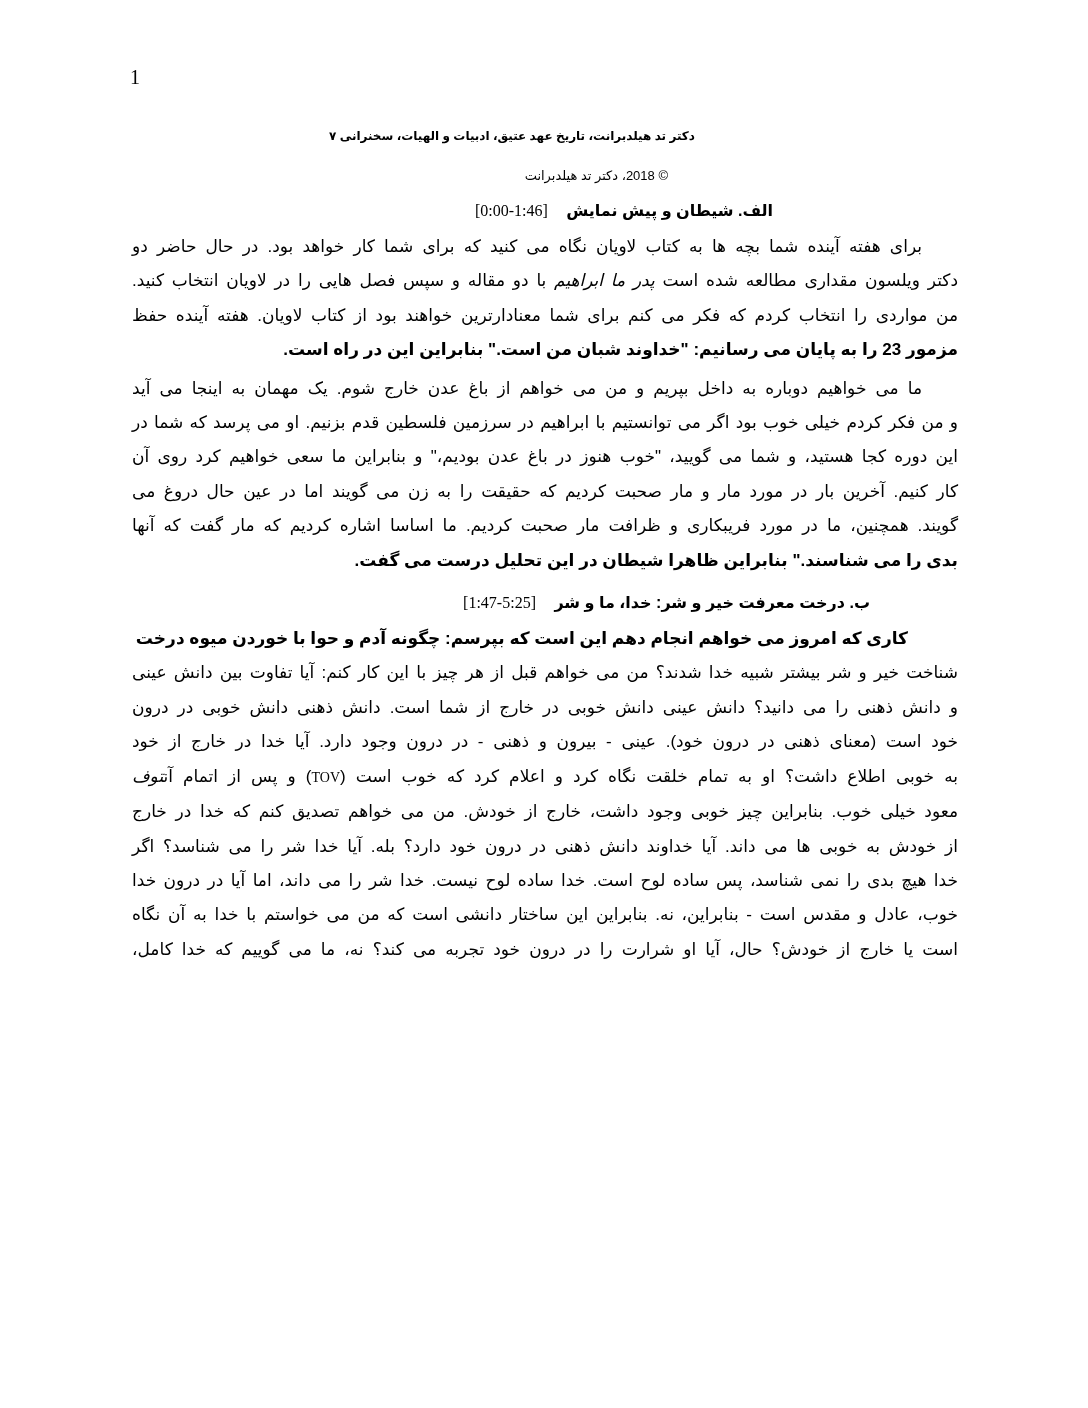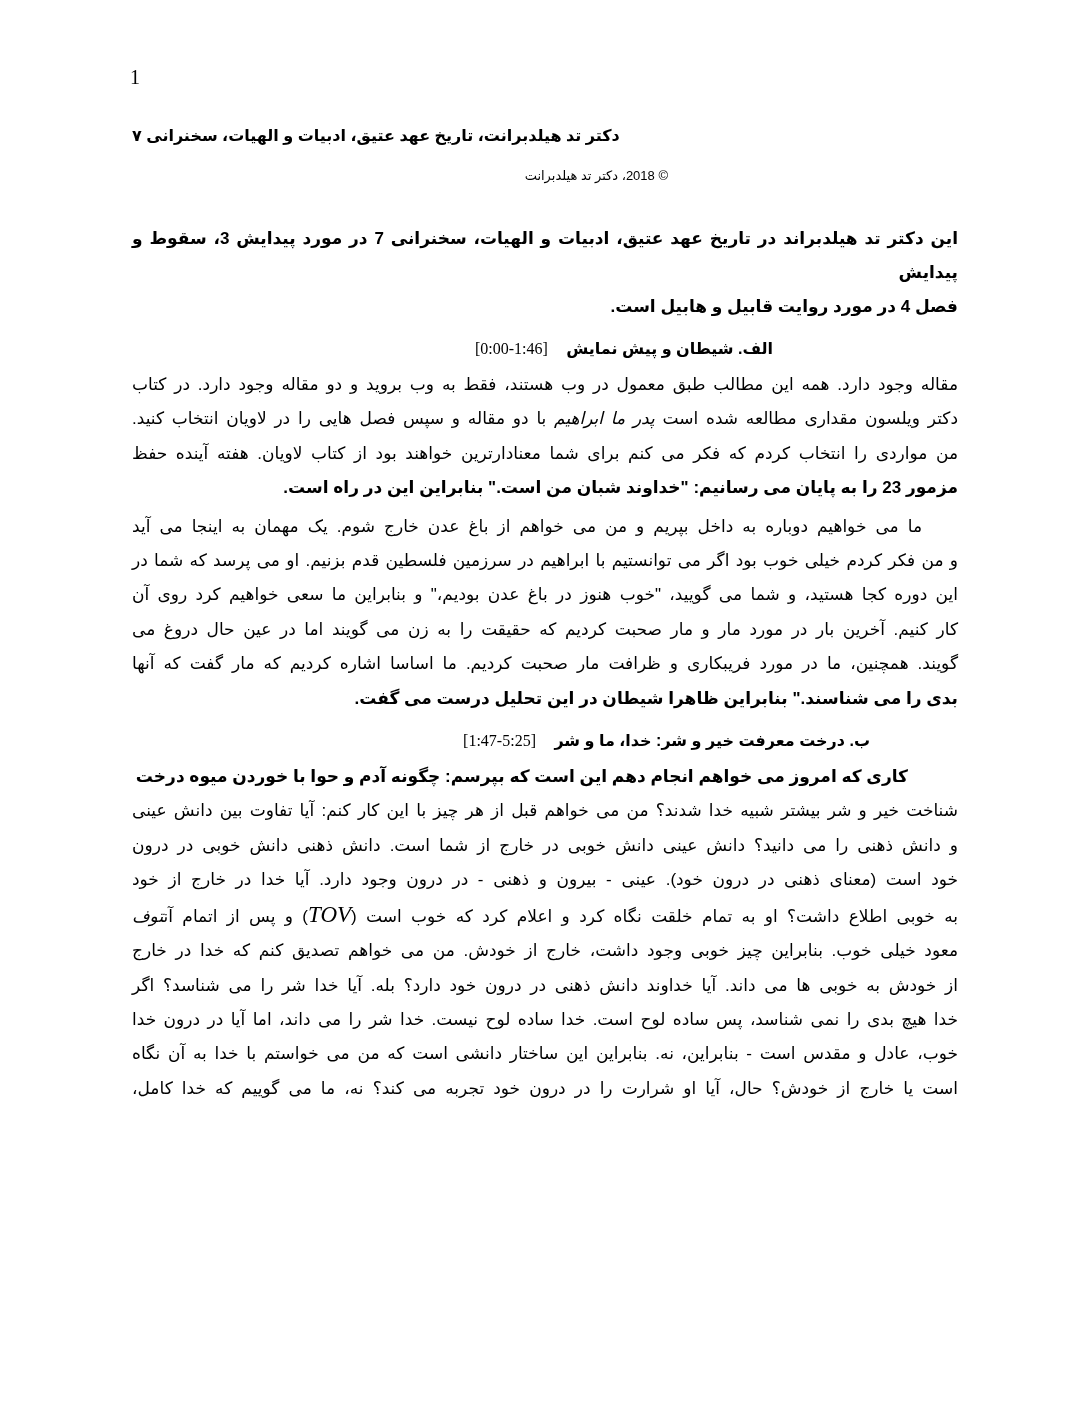--- a/index.html
+++ b/index.html
@@ -24,23 +24,23 @@
       line-height: 22px;
     }
     .doc {
       position: absolute;
       left: 132px;
       top: 120px;
       width: 826px;
       direction: rtl;
     }
     .title {
-      font-size: 16px;
+      font-size: 12px;
       font-weight: bold;
-      text-align: left;
+      text-align: center;
       margin: 0;
       padding-right: 66px;
       line-height: 32px;
     }
     .copyright {
       font-size: 13px;
       text-align: right;
       padding-right: 290px;
       margin-top: 14px;
       line-height: 20px;
@@ -90,49 +90,44 @@
     }
     .para .line.last {
       text-align-last: right;
       font-weight: bold;
     }
     .em-italic {
       font-style: italic;
     }
     .latin-italic {
       font-family: "Liberation Serif", "DejaVu Serif", serif;
-      font-style: italic;
-      font-size: 23px;
+      font-size: 14px;
     }
     .heading-b {
       padding-right: 88px;
     }
   </style>
 </head>
 <body>
 
 <div class="page-number">1</div>
 
 <div class="doc">
 
   <h1 class="title">دکتر تد هیلدبرانت، تاریخ عهد عتیق، ادبیات و الهیات، سخنرانی ۷</h1>
   <div class="copyright">© 2018، دکتر تد هیلدبرانت</div>
 
-  <div class="intro">
-    <span class="line" style="display:block;text-align:justify;text-align-last:justify;">این دکتر تد هیلدبراند در تاریخ عهد عتیق، ادبیات و الهیات، سخنرانی 7 در مورد پیدایش 3، سقوط و پیدایش</span>
-    <span class="line" style="display:block;text-align:right;">فصل 4 در مورد روایت قابیل و هابیل است.</span>
-  </div>
 
   <div class="section-heading">
     <span class="heading-label">الف.  شیطان و پیش نمایش</span>
     <span class="timestamp">[0:00-1:46]</span>
   </div>
 
   <div class="para">
-    <span class="line">مقاله وجود دارد.  همه این مطالب طبق معمول در وب هستند، فقط به وب بروید و دو مقاله وجود دارد.  در کتاب</span>
+    <span class="line first">برای هفته آینده شما بچه ها به کتاب لاویان نگاه می کنید که برای شما کار خواهد بود.  در حال حاضر دو</span>
     <span class="line"><span>دکتر ویلسون مقداری مطالعه شده است </span><span class="em-italic">پدر ما ابراهیم</span><span> با دو مقاله و سپس فصل هایی را در لاویان انتخاب کنید.</span></span>
     <span class="line">من مواردی را انتخاب کردم که فکر می کنم برای شما معنادارترین خواهند بود از کتاب لاویان.  هفته آینده حفظ</span>
     <span class="line last">مزمور 23 را به پایان می رسانیم: "خداوند شبان من است."  بنابراین این در راه است.</span>
   </div>
 
   <div class="para">
     <span class="line first">ما می خواهیم دوباره به داخل بپریم و من می خواهم از باغ عدن خارج شوم.  یک مهمان به اینجا می آید</span>
     <span class="line">و من فکر کردم خیلی خوب بود اگر می توانستیم با ابراهیم در سرزمین فلسطین قدم بزنیم.  او می پرسد که شما در</span>
     <span class="line">این دوره کجا هستید، و شما می گویید، "خوب هنوز در باغ عدن بودیم،" و بنابراین ما سعی خواهیم کرد روی آن</span>
     <span class="line">کار کنیم.  آخرین بار در مورد مار و مار صحبت کردیم که حقیقت را به زن می گویند اما در عین حال دروغ می</span>

